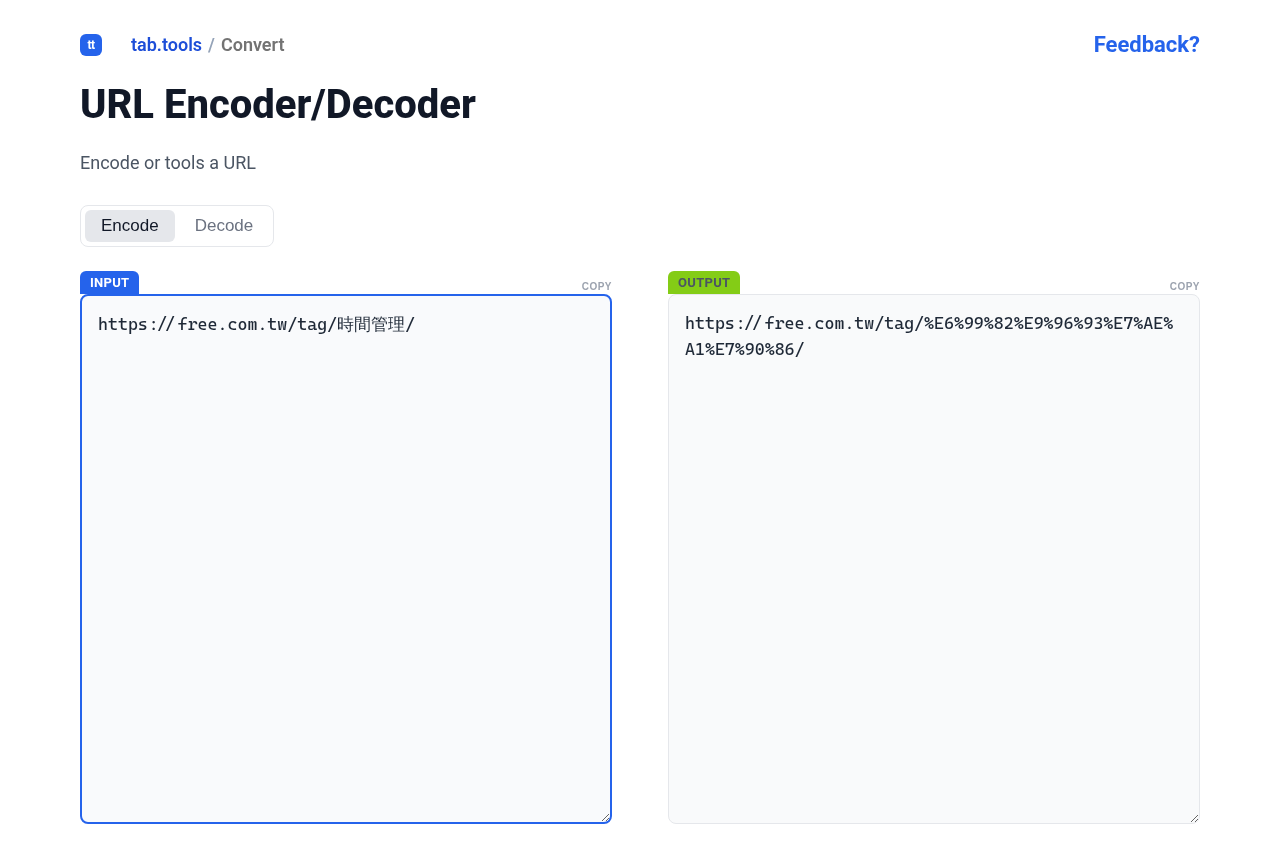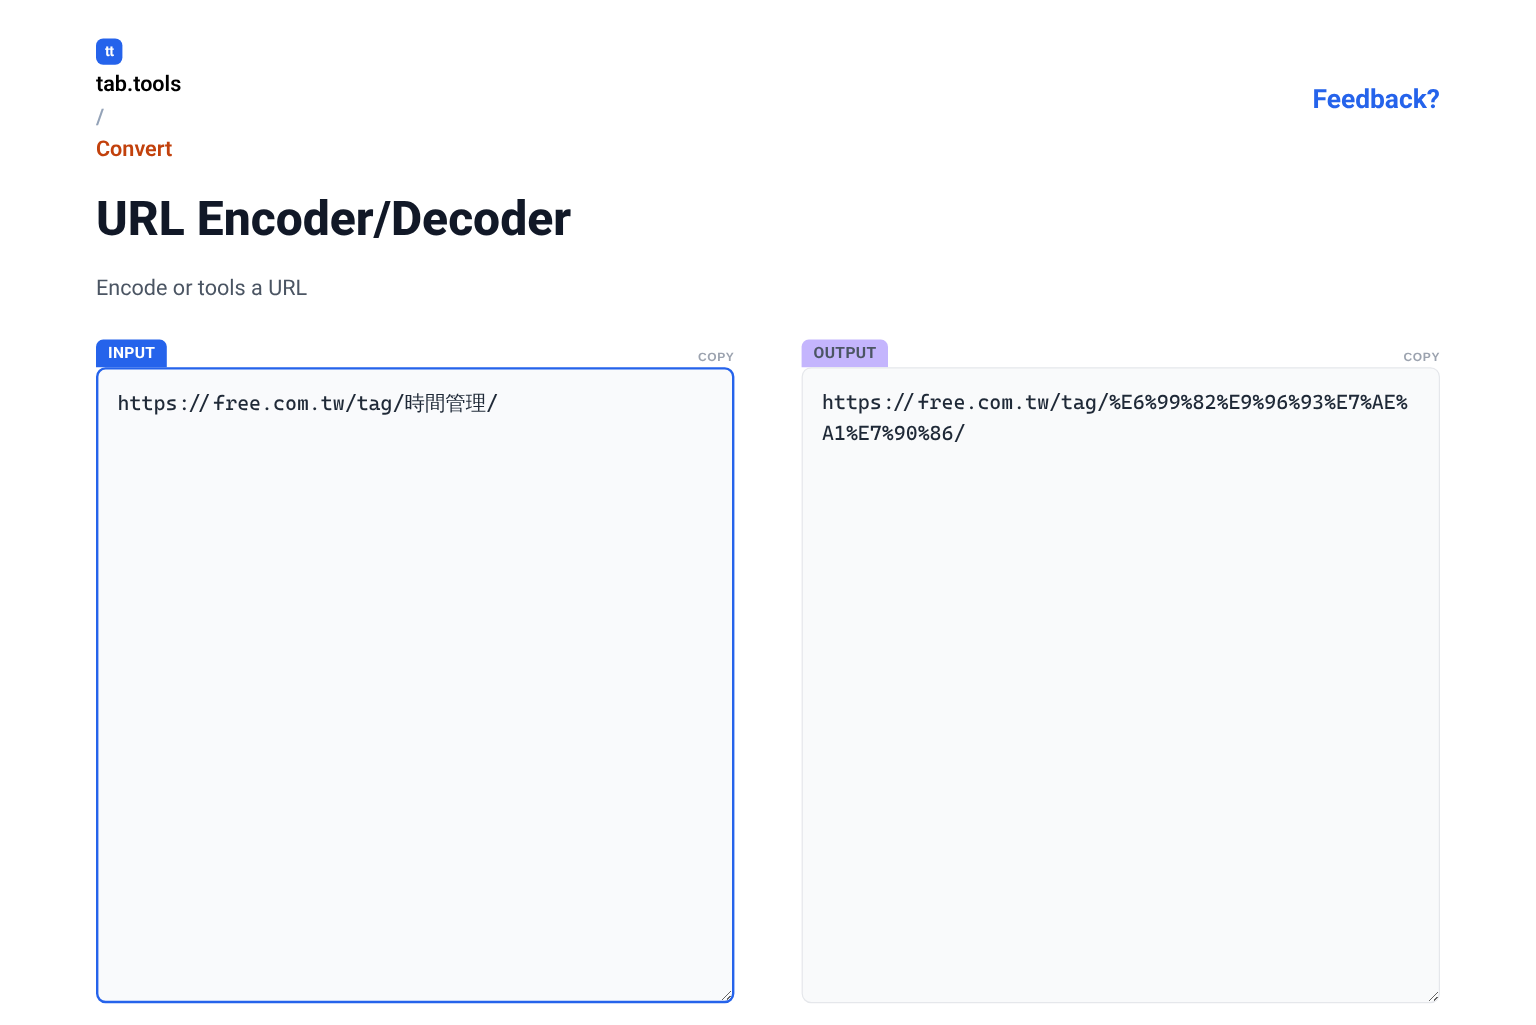--- a/index.html
+++ b/index.html
@@ -14,46 +14,47 @@
       padding: 32px 80px;
     }
     .header {
       display: flex;
       justify-content: space-between;
       align-items: center;
       margin-bottom: 24px;
     }
     .breadcrumb {
       display: flex;
+      align-items: center;
       gap: 6px;
       font-size: 18px;
       font-weight: 600;
-      flex-direction: column;
     }
     .logo-box {
       background: #2563eb;
       color: white;
       border-radius: 6px;
       width: 22px;
       height: 22px;
       display: flex;
       align-items: center;
       justify-content: center;
       font-size: 12px;
       font-weight: 700;
       letter-spacing: -0.5px;
     }
     .brand-name {
-      color: #000000;
+      color: #1d4ed8;
+      margin-left: 23px;
     }
     .breadcrumb-sep {
       color: #94a3b8;
     }
     .breadcrumb-category {
-      color: #c2410c;
+      color: #737373;
     }
     .feedback-link {
       color: #2563eb;
       font-weight: 700;
       font-size: 22px;
       cursor: pointer;
     }
     .page-title {
       font-size: 40px;
       font-weight: 800;
@@ -119,21 +120,21 @@
       font-weight: 700;
       padding: 4px 10px;
       border-radius: 6px 6px 0 0;
       letter-spacing: 0.3px;
     }
     .panel-label.input {
       background: #2563eb;
       color: white;
     }
     .panel-label.output {
-      background: #c4b5fd;
+      background: #84cc16;
       color: #4b5563;
     }
     .copy-btn {
       color: #9ca3af;
       font-size: 10px;
       font-weight: 700;
       letter-spacing: 0.5px;
       cursor: pointer;
       background: none;
       border: none;
@@ -172,20 +173,24 @@
     <span class="breadcrumb-sep">/</span>
     <span class="breadcrumb-category">Convert</span>
   </div>
   <span class="feedback-link">Feedback?</span>
 </div>
 
 <h1 class="page-title">URL Encoder/Decoder</h1>
 <p class="page-subtitle">Encode or tools a URL</p>
 
 <div class="mode-section">
+  <div class="mode-toggle">
+    <button class="mode-option active">Encode</button>
+    <button class="mode-option">Decode</button>
+  </div>
 </div>
 
 <div class="panels">
   <div class="panel">
     <div class="panel-header">
       <span class="panel-label input">INPUT</span>
       <button class="copy-btn">COPY</button>
     </div>
     <textarea class="textarea input" style="">https://free.com.tw/tag/時間管理/</textarea>
   </div>

